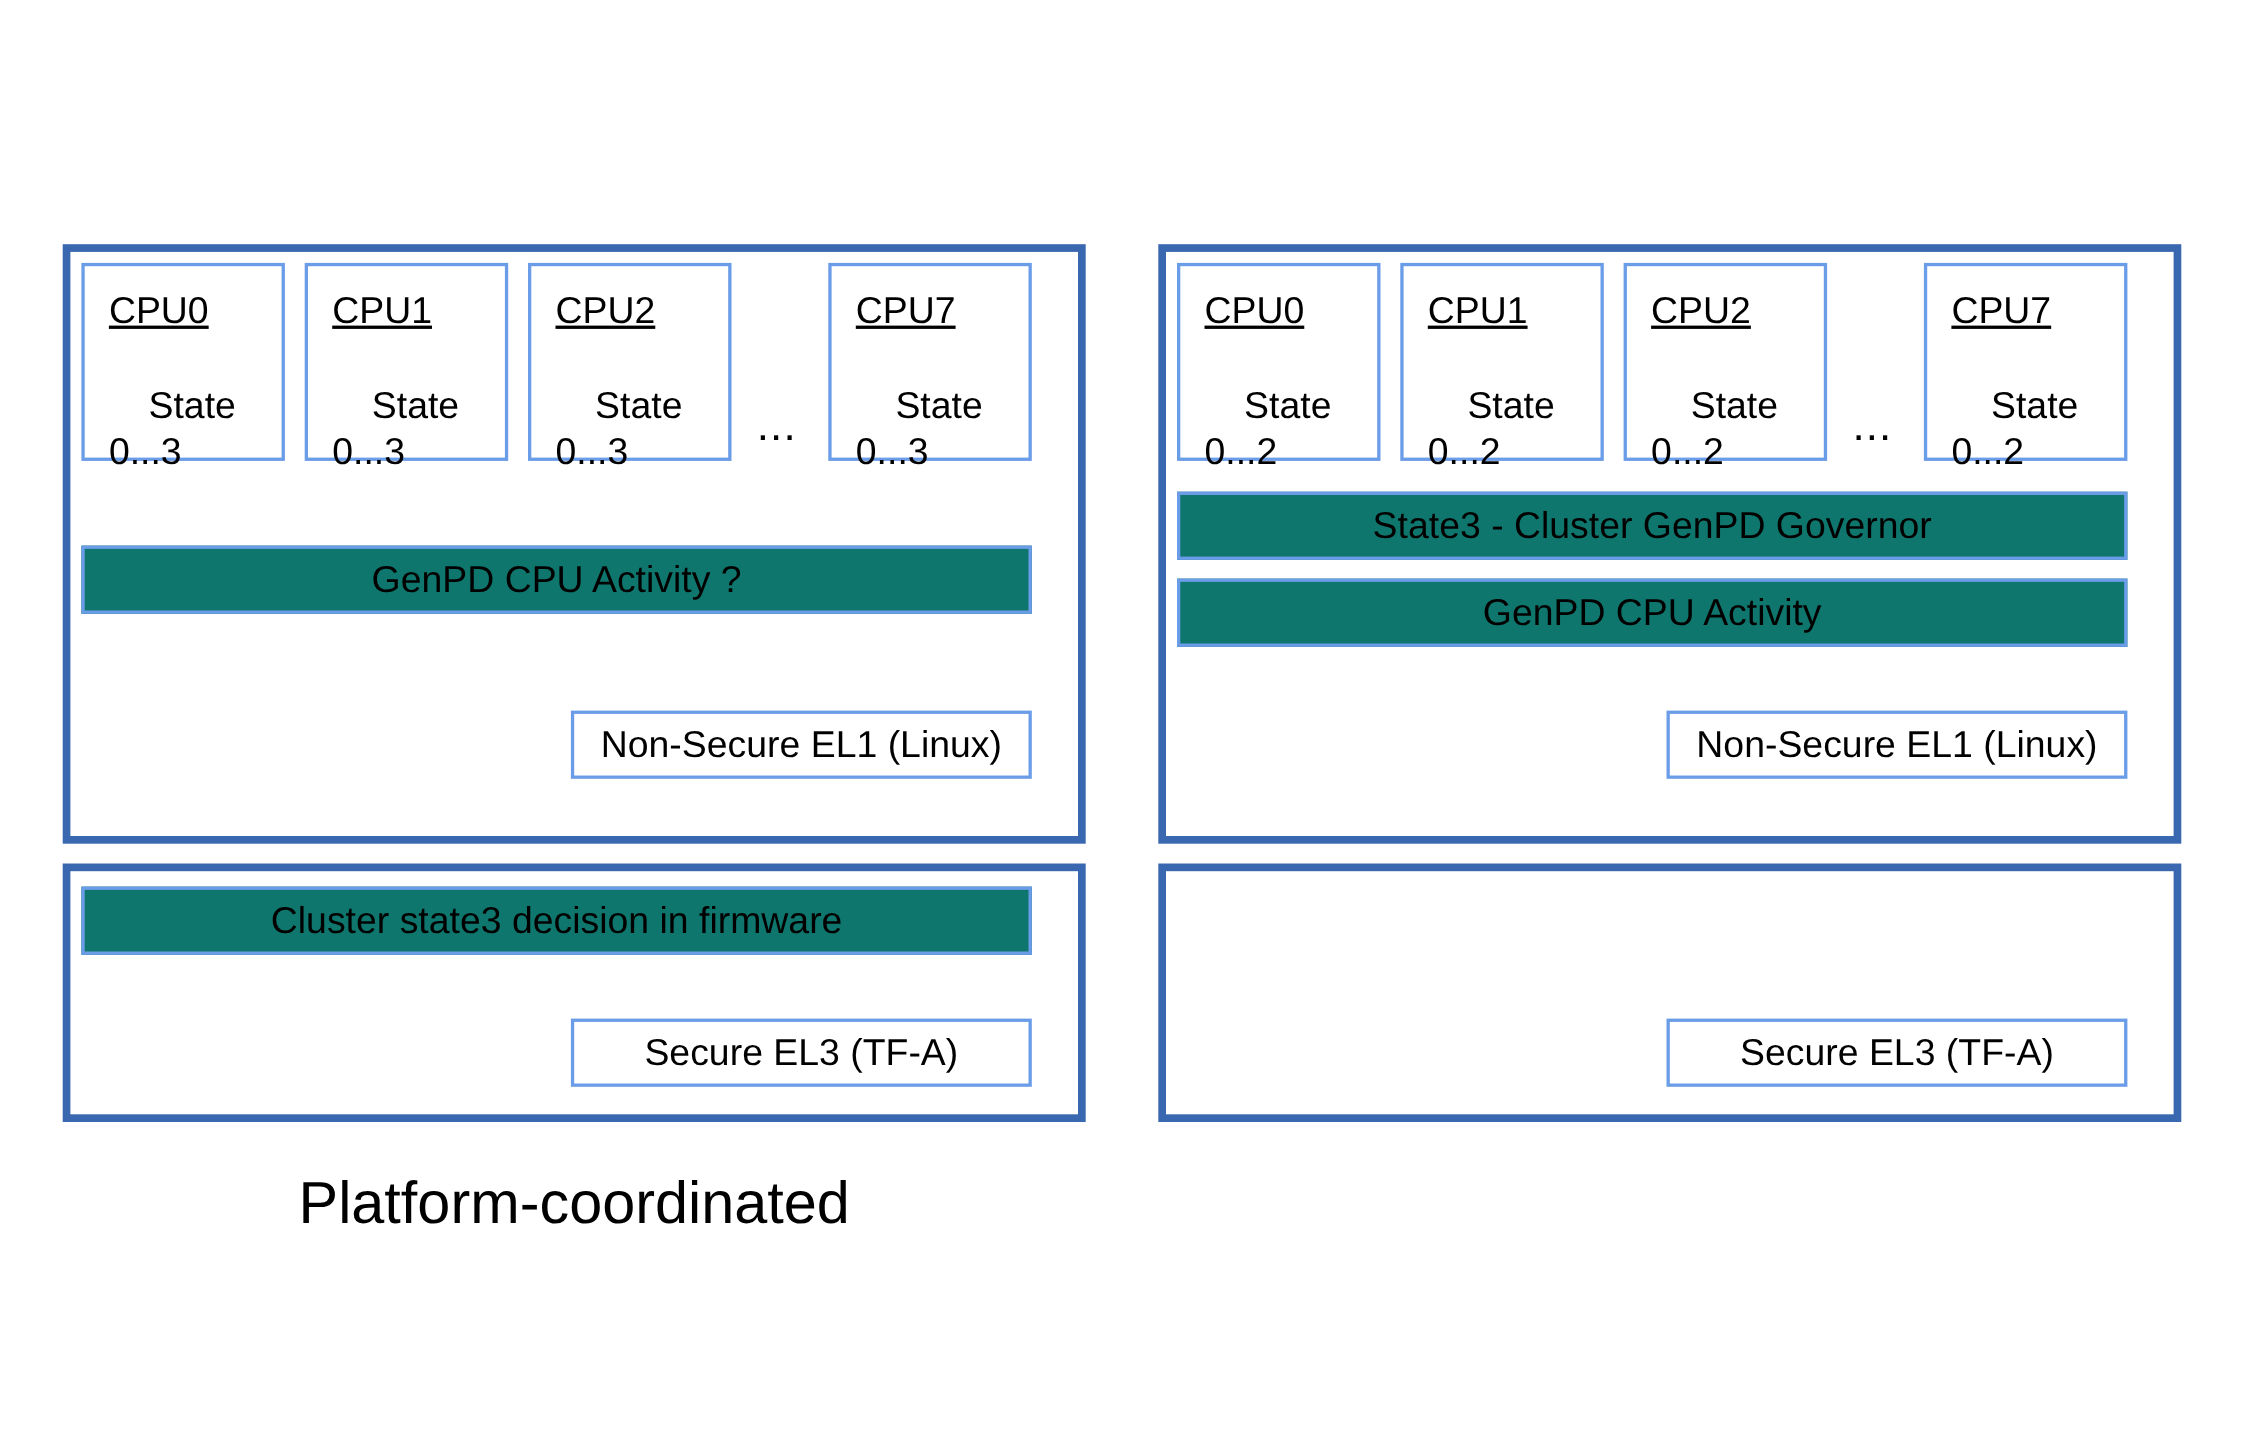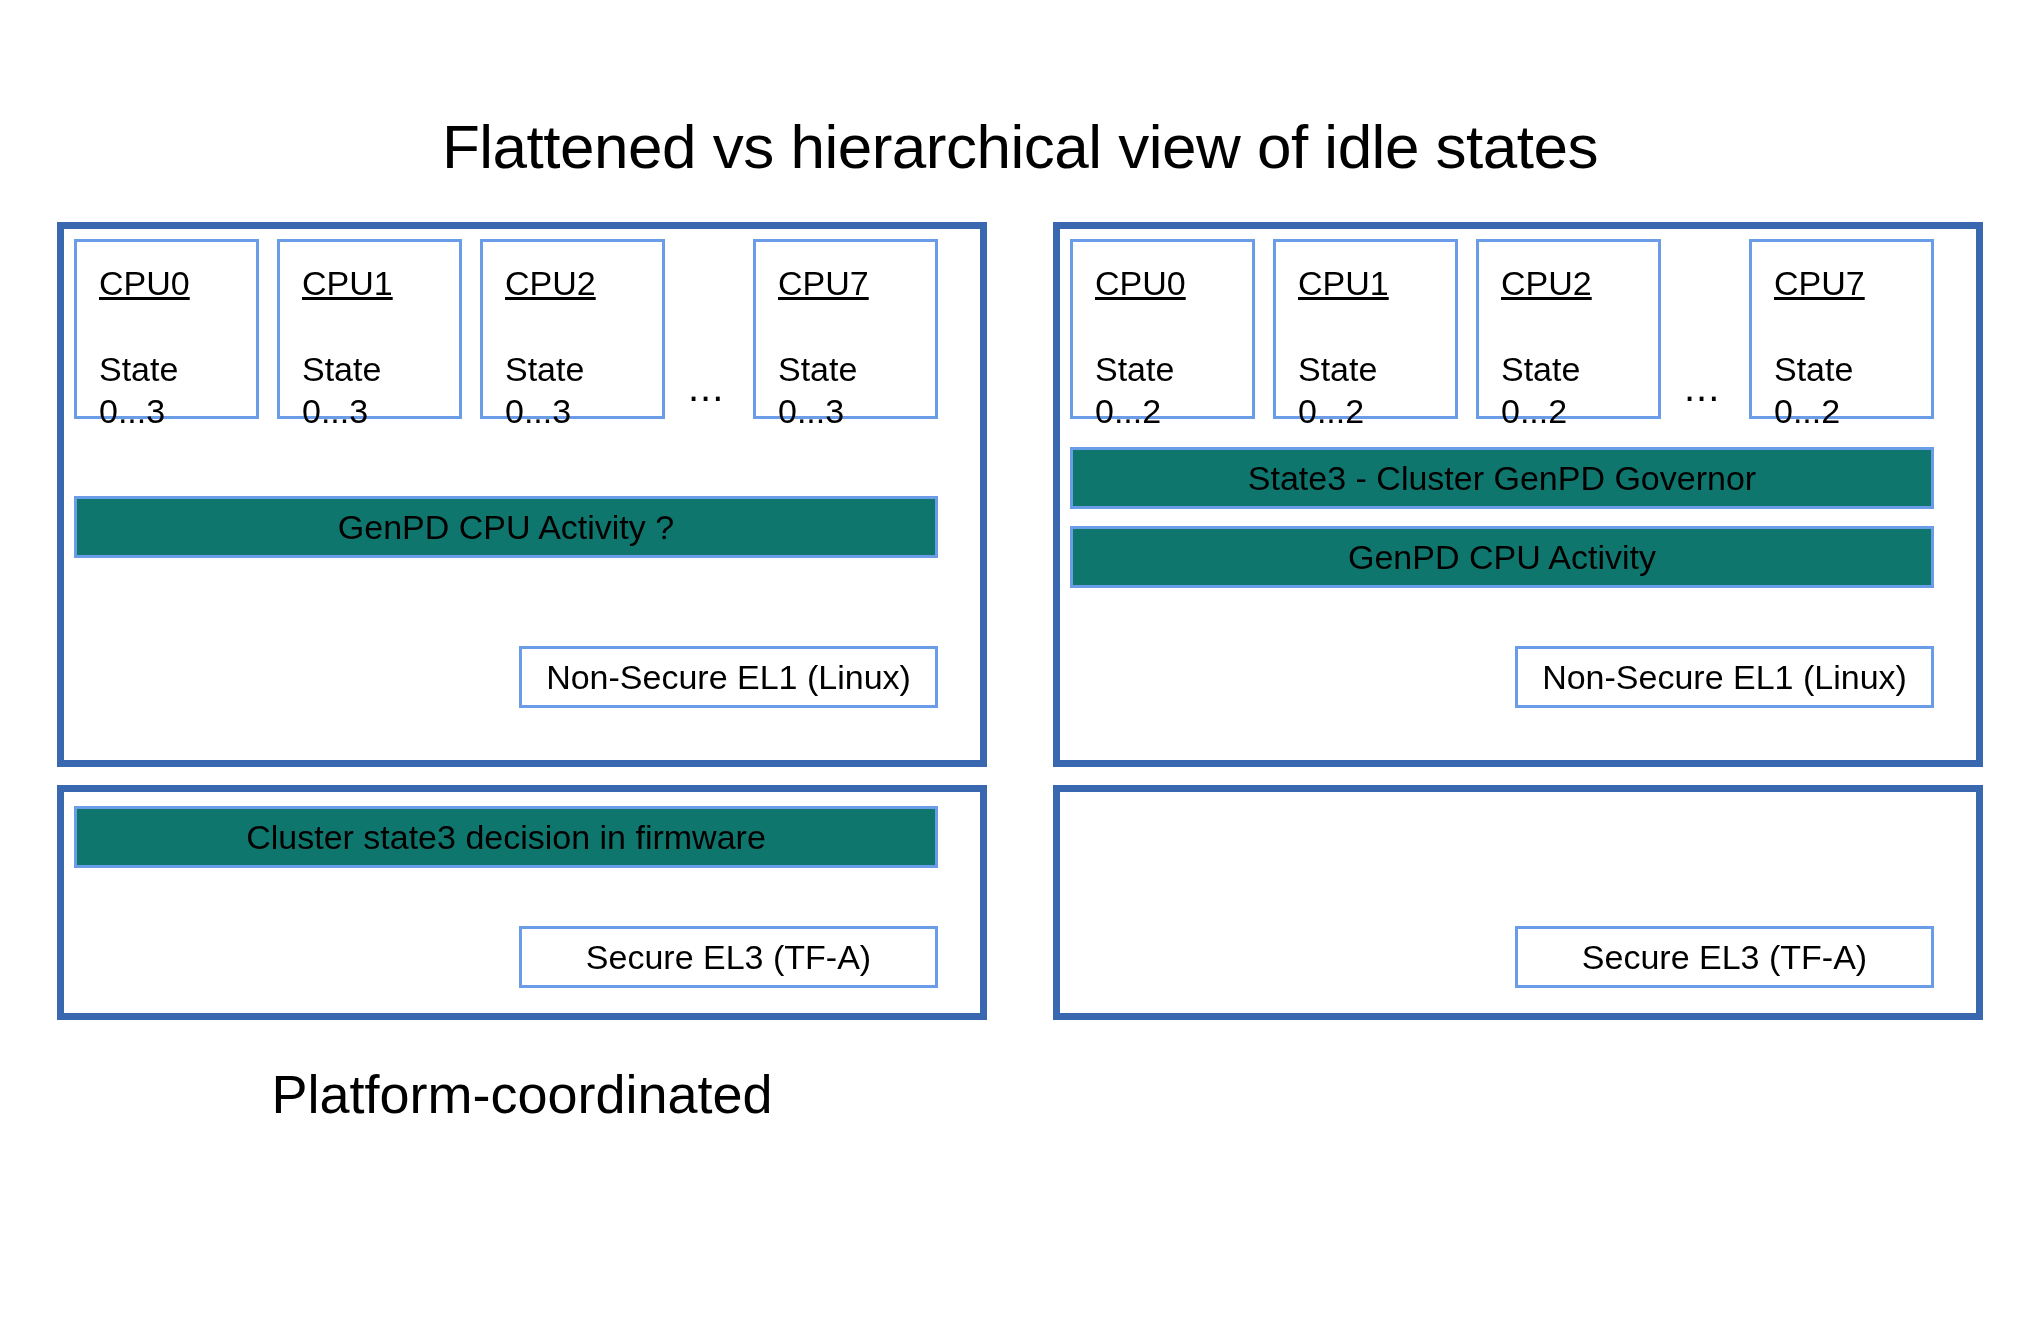--- a/index.html
+++ b/index.html
@@ -71,20 +71,21 @@
     padding: 20px 0 0 22px;
     font-size: 34px;
     line-height: 42px;
     color: #000;
     white-space: nowrap;
   }
   .cpu-box .cpu-name { display: block; text-decoration: underline; }
   .cpu-box .cpu-state {
     display: block;
     margin-top: 44px;
+    margin-left: 36px;
   }
   .cpu-box .cpu-range { display: block; }
 
   
   .ellipsis {
     position: absolute;
     font-size: 40px;
     line-height: 40px;
     color: #000;
     letter-spacing: 1px;
@@ -131,21 +132,20 @@
     white-space: nowrap;
   }
   .caption.left  { left: 57px;   width: 930px; margin-top: 32px; }
   .caption.right { left: 1053px; width: 930px; }
 </style>
 </head>
 <body>
 
 <div class="stage">
 
-  <div class="title">Flattened vs hierarchical view of idle states</div>
 
   <div class="column left">
 
     <div class="panel os">
 
       <div class="cpu-box" style="left:10px;  top:10px;  width:185px; height:180px;">
         <span class="cpu-name">CPU0</span>
         <span class="cpu-state">State</span>
         <span class="cpu-range">0...3</span>
       </div>

